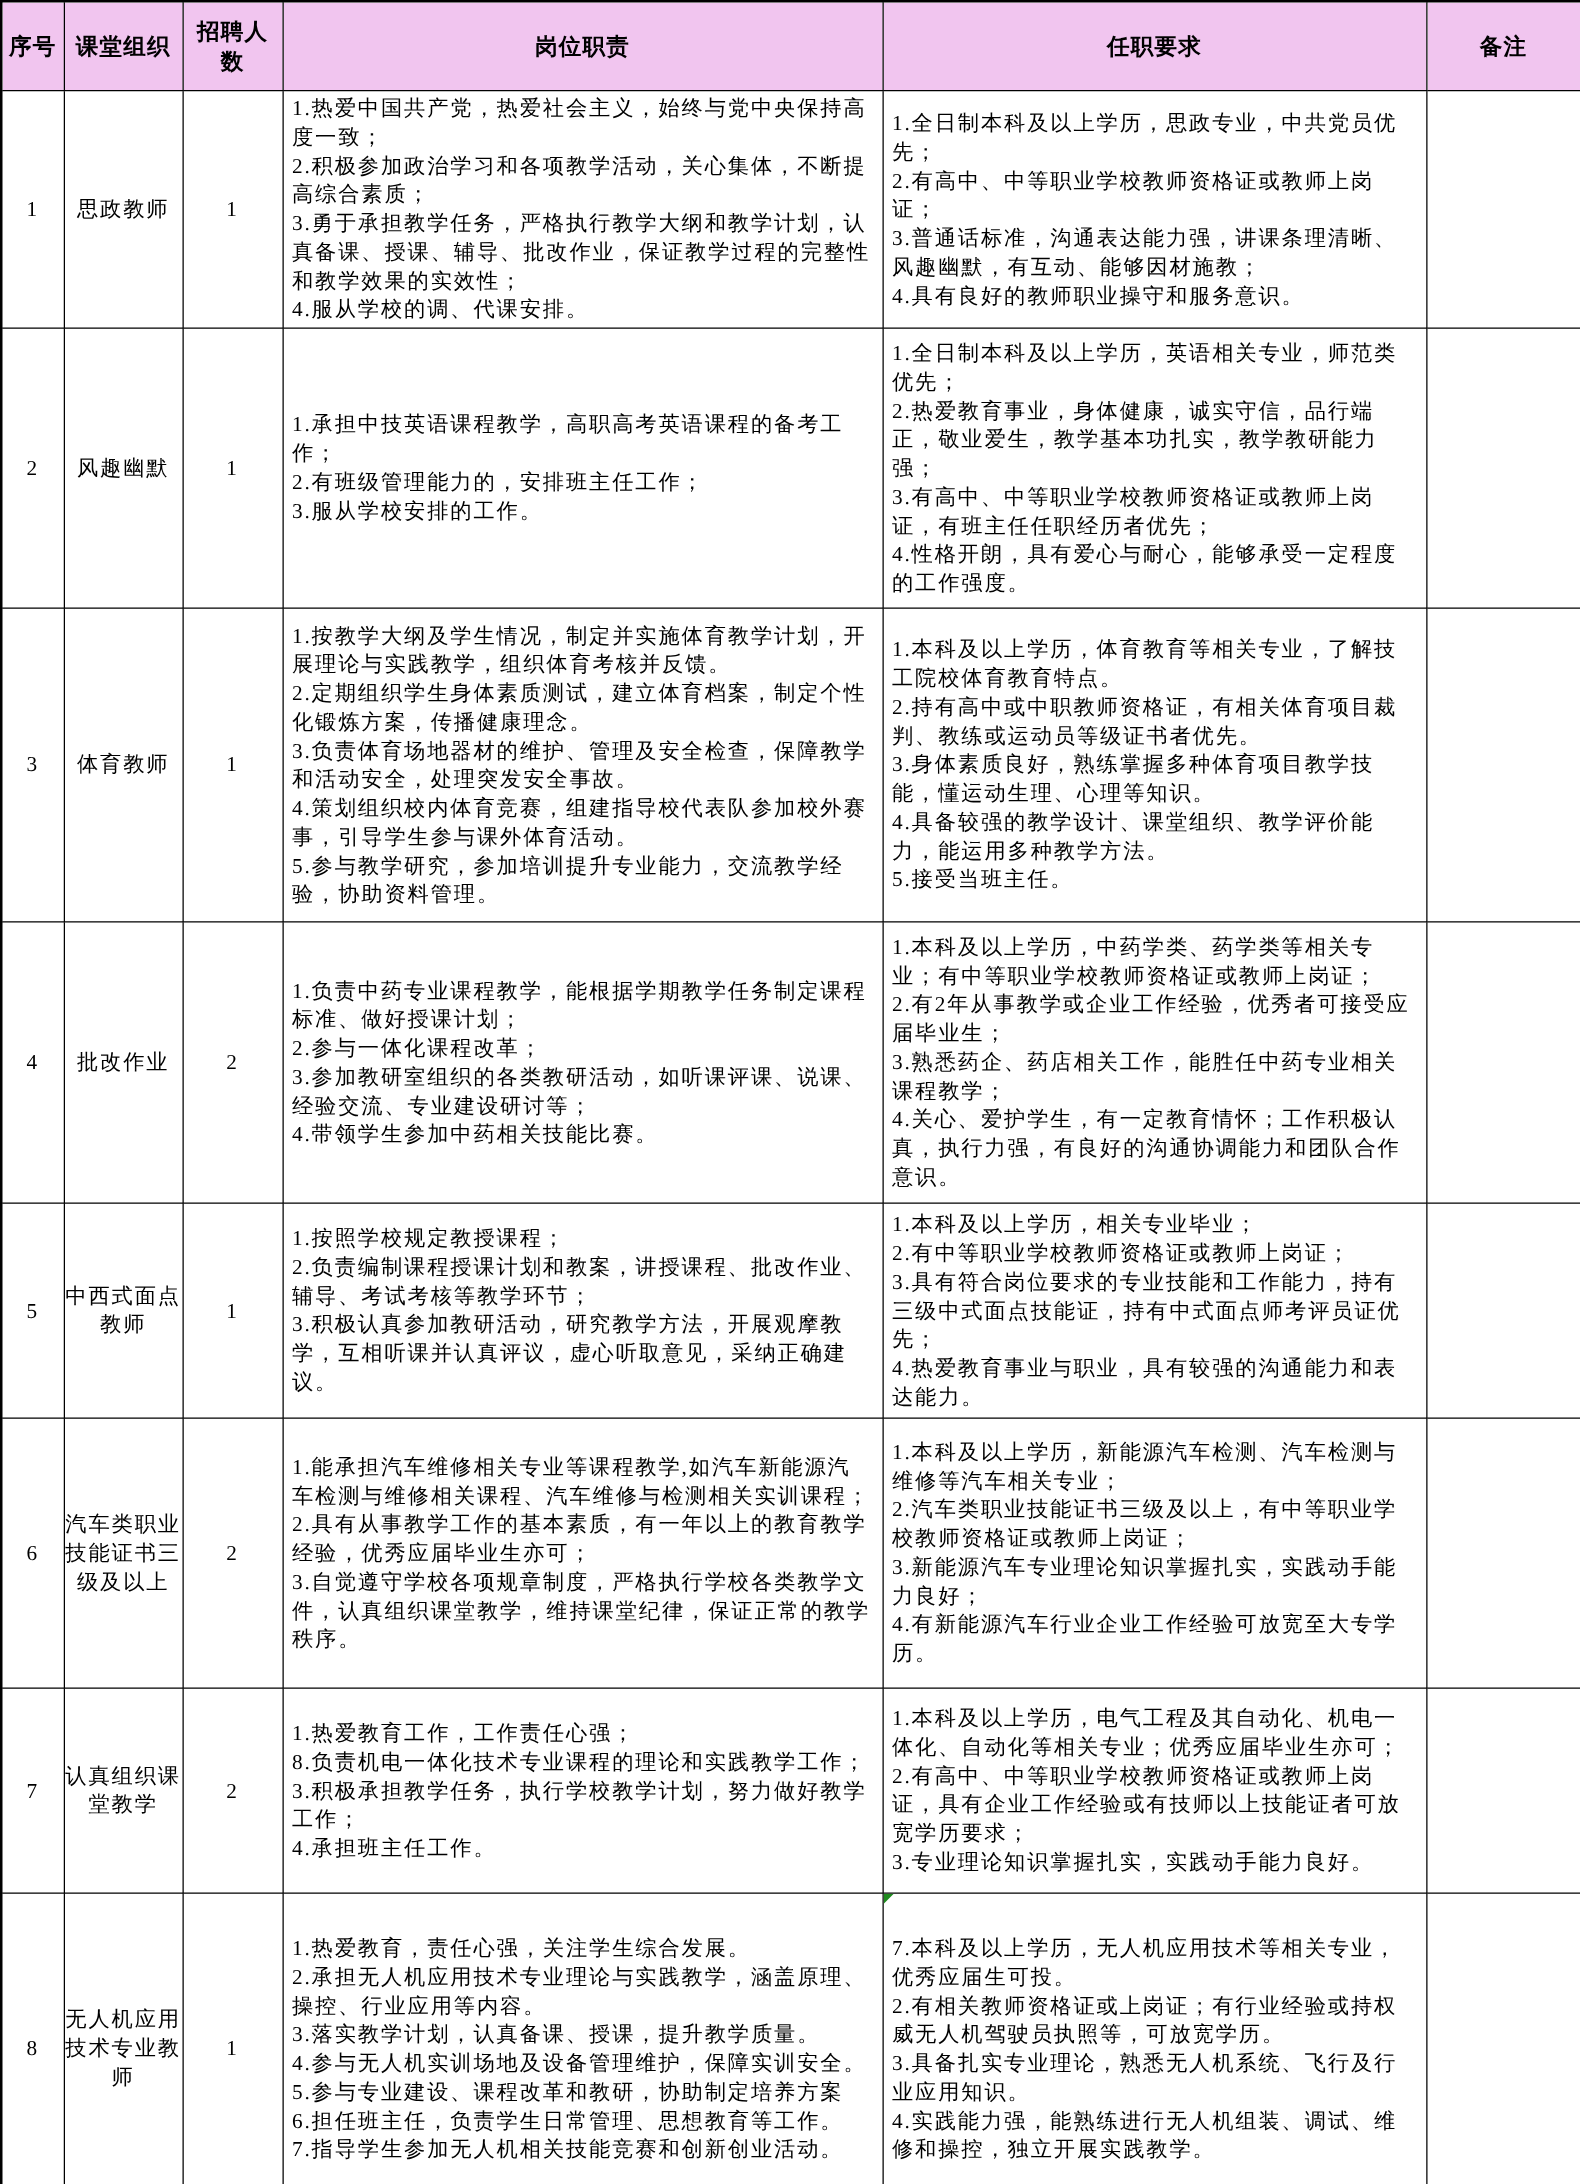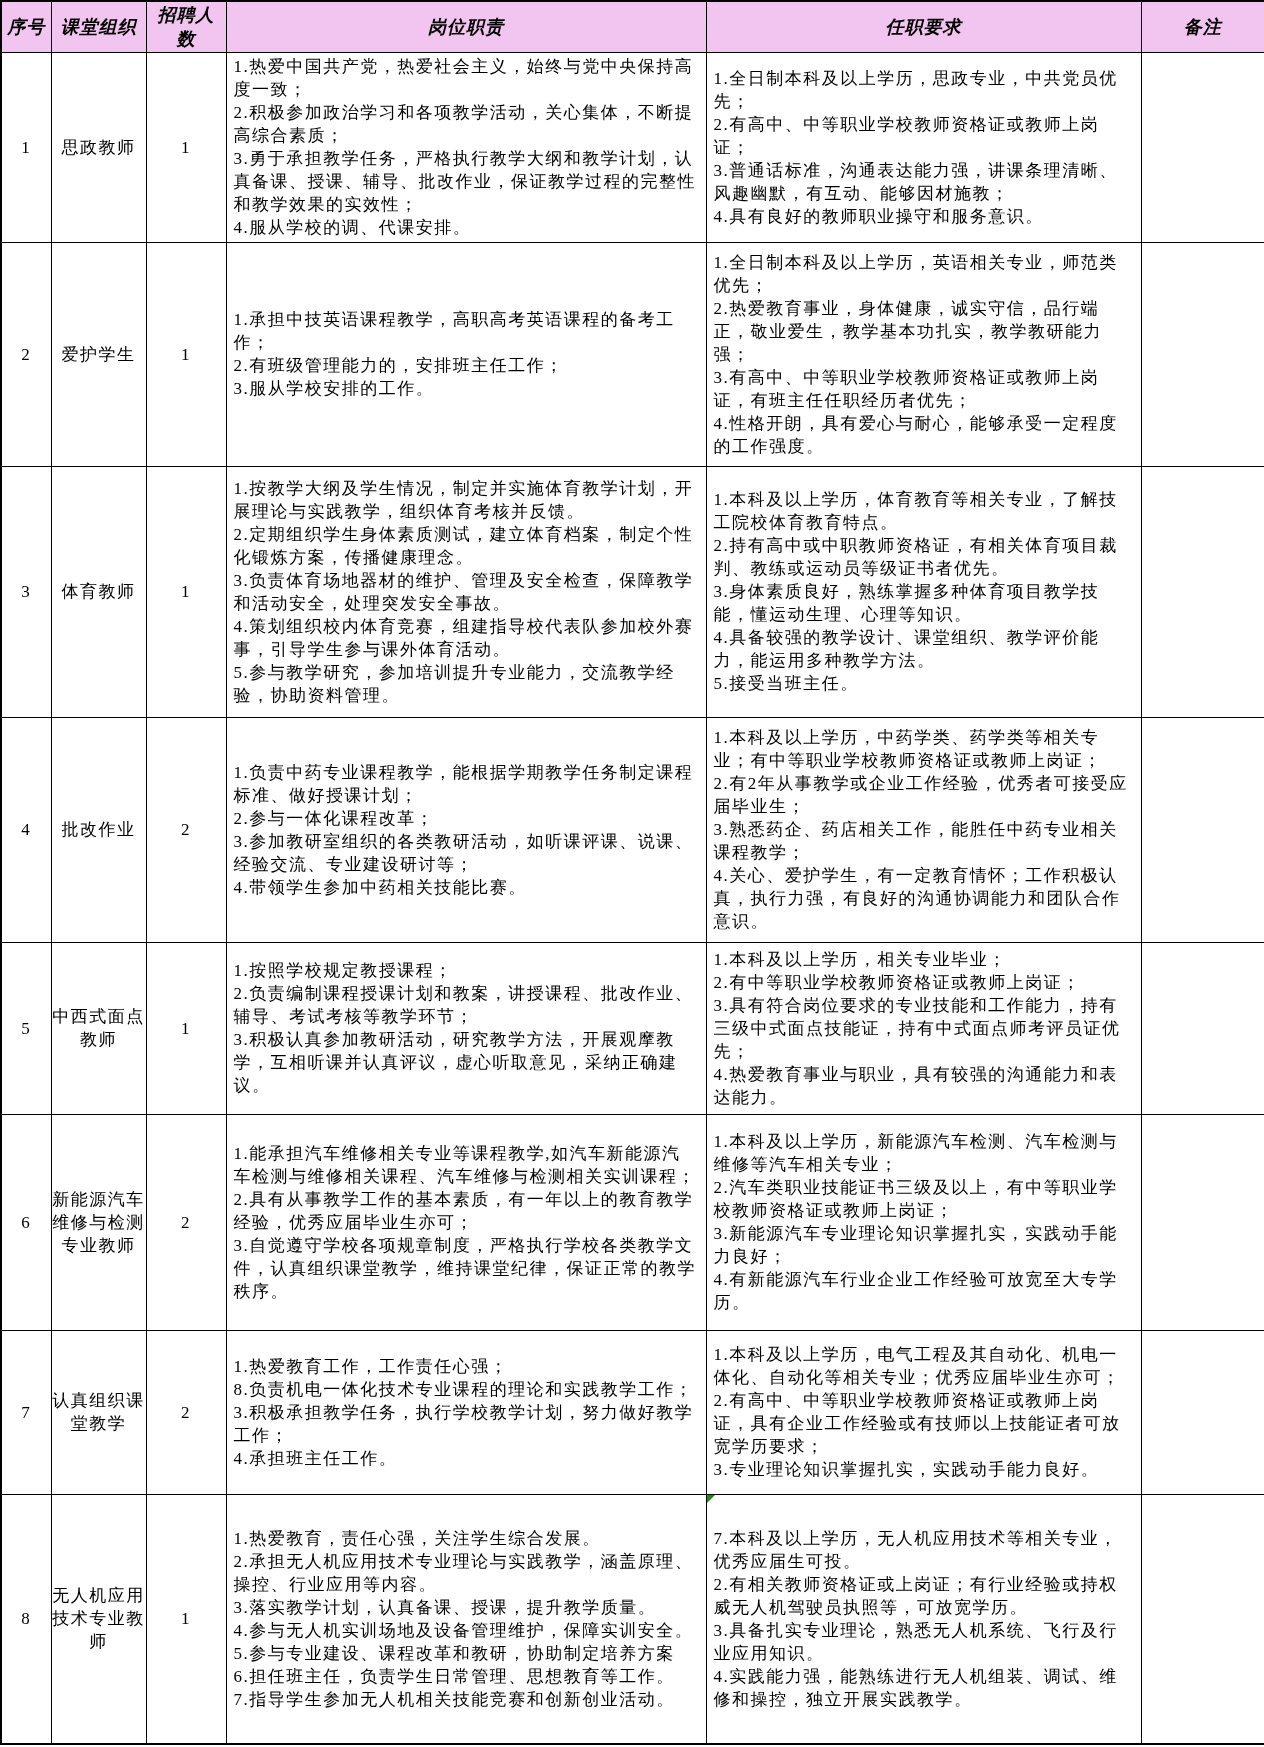--- a/index.html
+++ b/index.html
@@ -1,20 +1,20 @@
 <!DOCTYPE html>
 <html style="--marker-color: #1e8a1e;"><head>
 <meta charset="utf-8">
 <style>
   html,body{margin:0;padding:0;background:#ffffff;}
   body{width:1264px;font-family:"Liberation Serif","DejaVu Serif",serif;color:#000;}
   table.job{border-collapse:collapse;table-layout:fixed;width:1264px;border:2px solid #000;}
   table.job th, table.job td{border:1px solid #000;vertical-align:middle;overflow:hidden;}
   thead th{font-size:18px;font-weight:bold;text-align:center;letter-spacing:1px;padding:0 2px;}
-  tr.hdr{height:51px;font-style:italic;}
+  tr.hdr{height:71px;}
   td{font-size:17px;line-height:23px;letter-spacing:1.5px;}
   td.c-no, td.c-count{text-align:center;padding:0 2px;}
   td.c-title{text-align:center;padding:0 0;font-family:Liberation Serif, serif;}
   td.c-duties, td.c-req{text-align:left;padding:2px 7px;position:relative;}
   td.c-note{padding:0 4px;}
   .cellwrap{white-space:pre-line;word-break:break-all;}
   
   td.has-marker::before{content:"";position:absolute;top:0;left:0;width:0;height:0;
     border-top:8px solid var(--marker-color,#1e8a1e);border-right:8px solid transparent;}
   tr.r1{height:190px;} tr.r2{height:224px;} tr.r3{height:251px;} tr.r4{height:225px;}
@@ -56,21 +56,21 @@
       <td class="c-req">
           <div class="cellwrap">1.全日制本科及以上学历，思政专业，中共党员优先；
 2.有高中、中等职业学校教师资格证或教师上岗证；
 3.普通话标准，沟通表达能力强，讲课条理清晰、风趣幽默，有互动、能够因材施教；
 4.具有良好的教师职业操守和服务意识。</div>
         </td>
       <td class="c-note"></td>
     </tr>
     <tr class="r2">
       <td class="c-no">2</td>
-      <td class="c-title">爱护学生</td>
+      <td class="c-title">风趣幽默</td>
       <td class="c-count">1</td>
       <td class="c-duties">
           <div class="cellwrap">1.承担中技英语课程教学，高职高考英语课程的备考工作；
 2.有班级管理能力的，安排班主任工作；
 3.服从学校安排的工作。</div>
         </td>
       <td class="c-req">
           <div class="cellwrap">1.全日制本科及以上学历，英语相关专业，师范类优先；
 2.热爱教育事业，身体健康，诚实守信，品行端正，敬业爱生，教学基本功扎实，教学教研能力强；
 3.有高中、中等职业学校教师资格证或教师上岗证，有班主任任职经历者优先；
@@ -128,21 +128,21 @@
       <td class="c-req">
           <div class="cellwrap">1.本科及以上学历，相关专业毕业；
 2.有中等职业学校教师资格证或教师上岗证；
 3.具有符合岗位要求的专业技能和工作能力，持有三级中式面点技能证，持有中式面点师考评员证优先；
 4.热爱教育事业与职业，具有较强的沟通能力和表达能力。</div>
         </td>
       <td class="c-note"></td>
     </tr>
     <tr class="r6">
       <td class="c-no">6</td>
-      <td class="c-title">新能源汽车维修与检测专业教师</td>
+      <td class="c-title">汽车类职业技能证书三级及以上</td>
       <td class="c-count">2</td>
       <td class="c-duties">
           <div class="cellwrap">1.能承担汽车维修相关专业等课程教学,如汽车新能源汽车检测与维修相关课程、汽车维修与检测相关实训课程；
 2.具有从事教学工作的基本素质，有一年以上的教育教学经验，优秀应届毕业生亦可；
 3.自觉遵守学校各项规章制度，严格执行学校各类教学文件，认真组织课堂教学，维持课堂纪律，保证正常的教学秩序。</div>
         </td>
       <td class="c-req">
           <div class="cellwrap">1.本科及以上学历，新能源汽车检测、汽车检测与维修等汽车相关专业；
 2.汽车类职业技能证书三级及以上，有中等职业学校教师资格证或教师上岗证；
 3.新能源汽车专业理论知识掌握扎实，实践动手能力良好；

